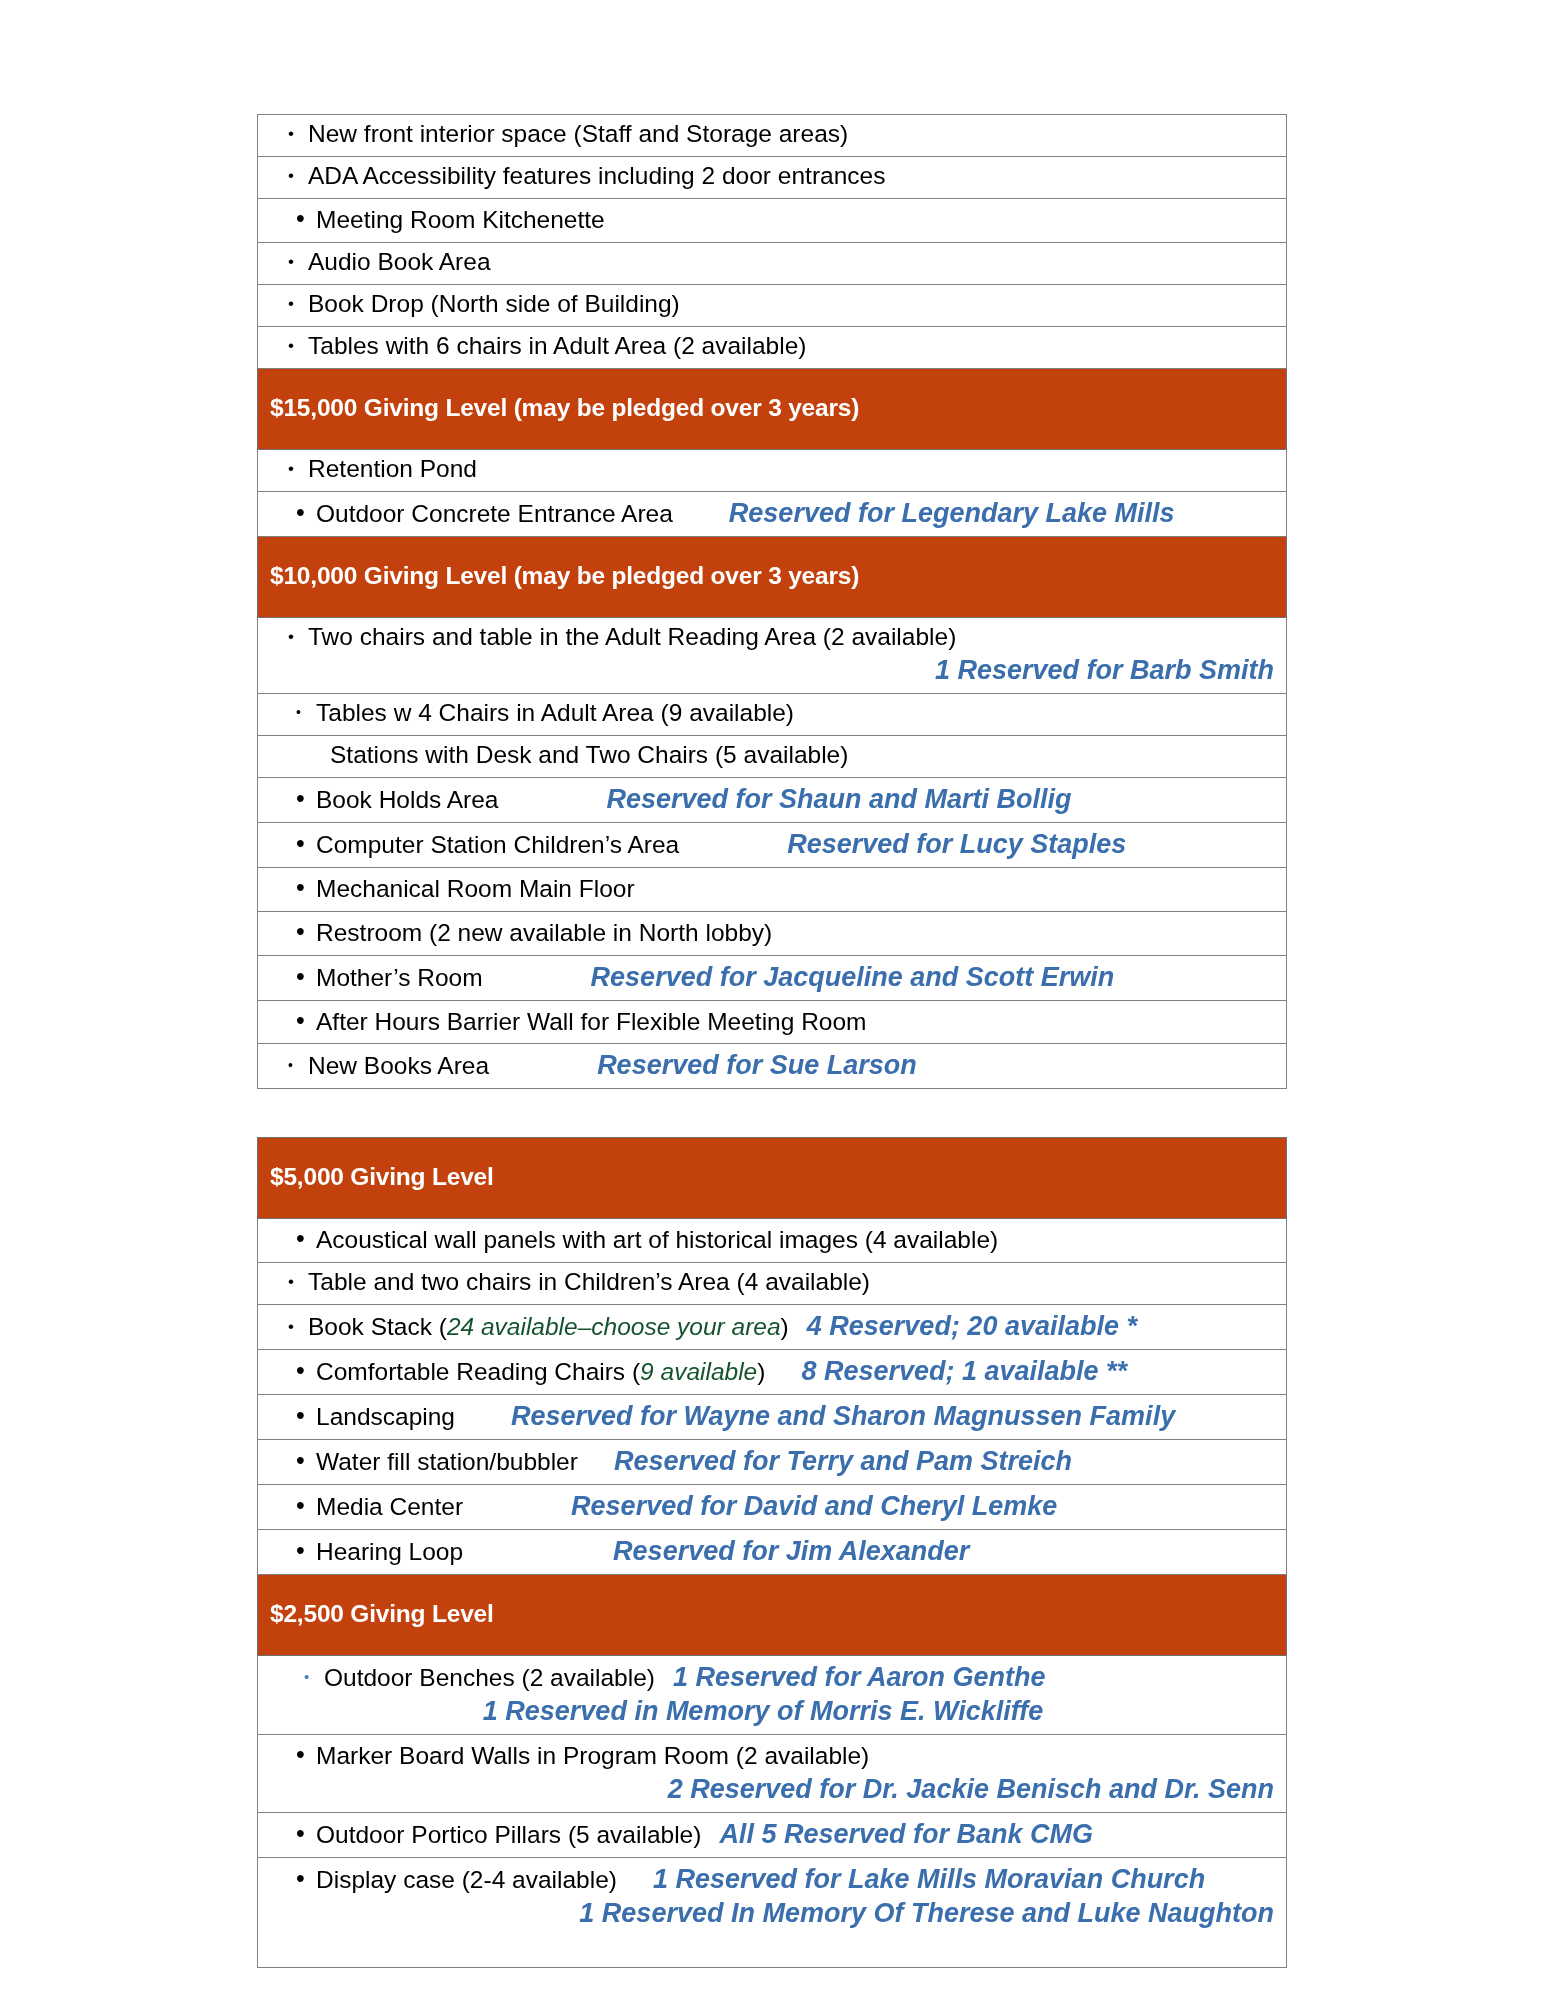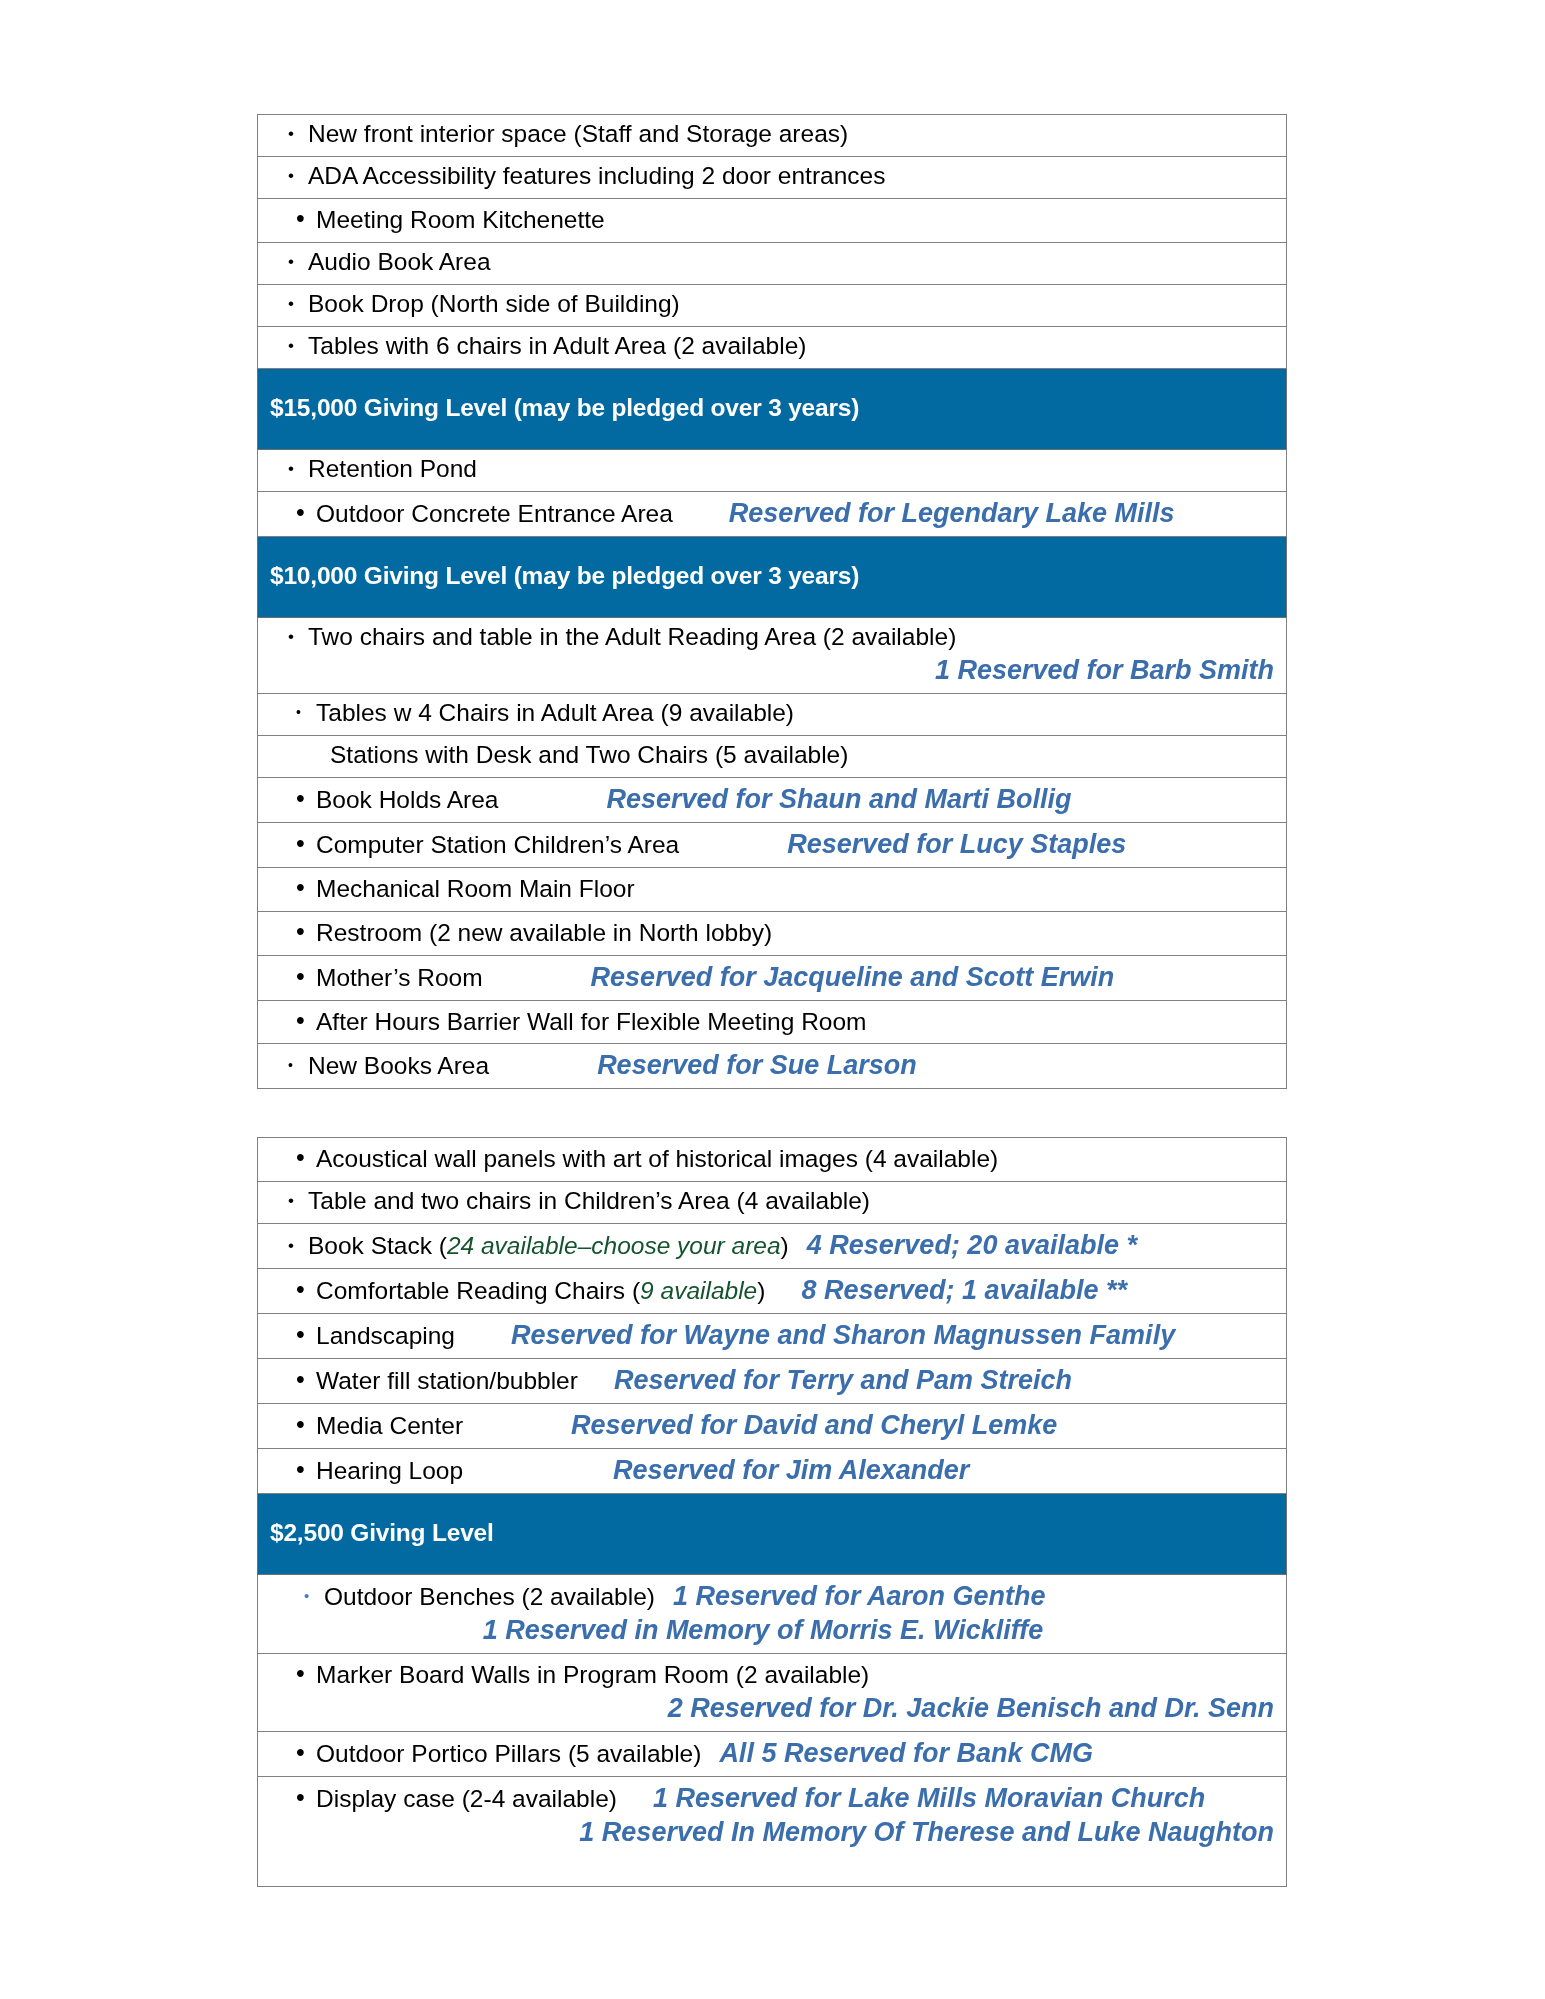--- a/index.html
+++ b/index.html
@@ -40,21 +40,21 @@
     padding: 0;
     vertical-align: top;
   }
 
   .table-gap {
     height: 48px;
   }
 
   
   .level-header td {
-    background: #0369a1;
+    background: #c2410c;
     border: 1px solid #6f6f6f;
     padding: 16px 0 18px 12px;
     height: 46px;
     vertical-align: middle;
   }
   .level-header .level-title {
     color: #ffffff;
     font-weight: bold;
     font-size: 24.5px;
     letter-spacing: -0.2px;
@@ -240,20 +240,25 @@
               <span class="line indent-a"><span class="bullet tiny"></span><span>New Books Area</span><span class="sp-xxl"></span><span class="res">Reserved for Sue Larson</span></span>
             </td>
         </tr>
       </tbody>
     </table>
 
     <div class="table-gap"></div>
 
     <table class="giving-table">
       <tbody>
+        <tr class="level-header">
+          <td>
+              <span class="level-title">$5,000 Giving Level</span>
+            </td>
+        </tr>
 
         <tr class="item-row">
           <td>
               <span class="line indent-b"><span class="bullet big"></span><span>Acoustical wall panels with art of historical images (4 available)</span></span>
             </td>
         </tr>
         <tr class="item-row">
           <td>
               <span class="line indent-a"><span class="bullet small"></span><span>Table and two chairs in Children’s Area (4 available)</span></span>
             </td>

